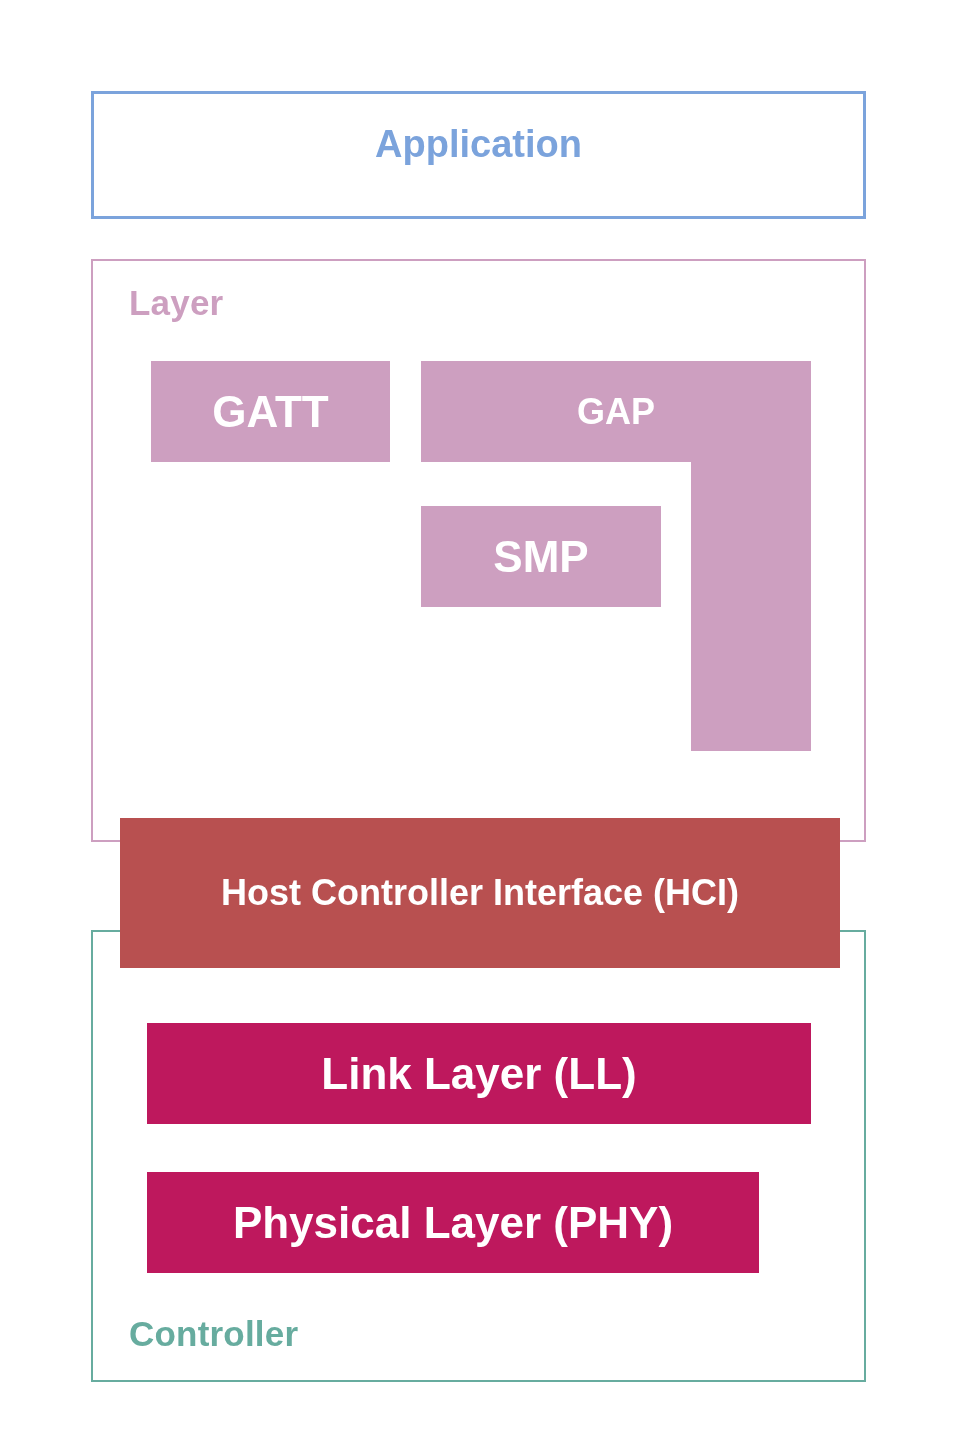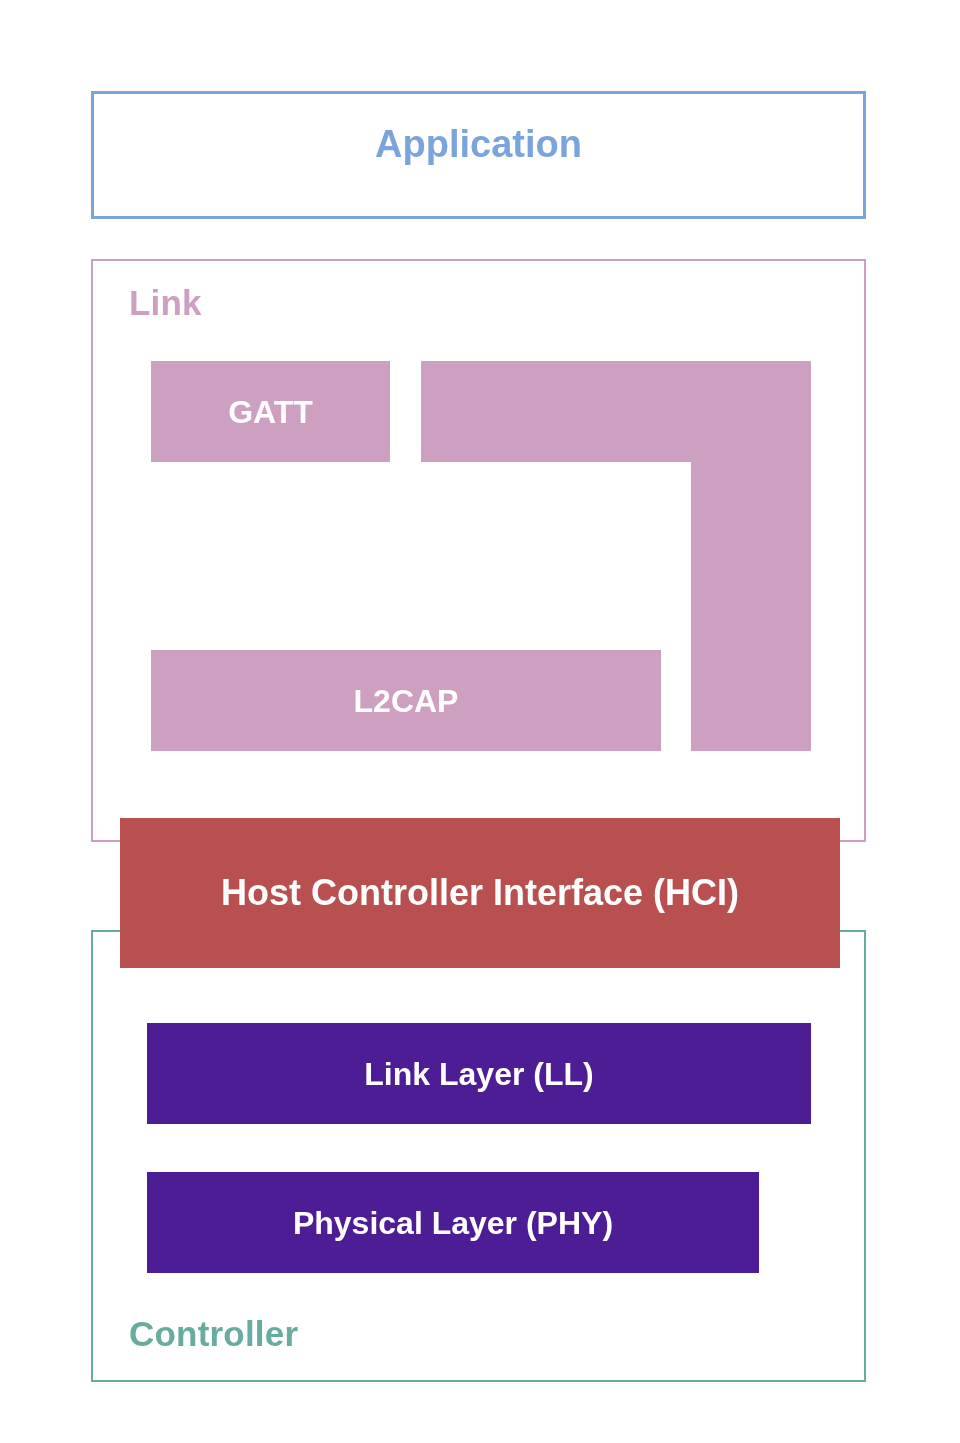--- a/index.html
+++ b/index.html
@@ -74,25 +74,25 @@
 
   
   .block {
     position: absolute;
     box-sizing: border-box;
     display: flex;
     align-items: center;
     justify-content: center;
     color: #ffffff;
     font-weight: bold;
-    font-size: 32px;
+    font-size: 44px;
     line-height: 1;
   }
   .block.host-block { background: #cd9fc0; }
-  .block.ctrl-block { background: #4c1d95; text-align: right; }
+  .block.ctrl-block { background: #be185d; text-align: right; }
   .block.hci-block  { background: #b85050; }
 
   
   .blk-gatt  { left: 151px; top: 361px;  width: 239px; height: 101px; }
   .blk-att   { left: 151px; top: 506px;  width: 239px; height: 101px; }
   .blk-smp   { left: 421px; top: 506px;  width: 240px; height: 101px; }
   .blk-l2cap { left: 151px; top: 650px;  width: 510px; height: 101px; }
 
   
   .blk-gap-wrap {
@@ -140,32 +140,33 @@
 </style>
 </head>
 <body>
 
 <div id="stage">
 
   <div class="group-box application"></div>
   <div class="app-title">Application</div>
 
   <div class="group-box host"></div>
-  <div class="group-label host-label">Link</div>
+  <div class="group-label host-label">Layer</div>
 
   <div class="block host-block blk-gatt">GATT</div>
 
   <div class="blk-gap-wrap">
     <div class="gap-arm-top"></div>
     <div class="gap-arm-side"></div>
+    <div class="gap-text">GAP</div>
   </div>
 
 
+  <div class="block host-block blk-smp">SMP</div>
 
-  <div class="block host-block blk-l2cap">L2CAP</div>
 
   <div class="group-box controller"></div>
   <div class="group-label controller-label">Controller</div>
 
   <div class="block ctrl-block blk-ll">Link Layer (LL)</div>
 
   <div class="block ctrl-block blk-phy">Physical Layer (PHY)</div>
 
   <div class="block hci-block blk-hci">Host Controller Interface (HCI)</div>
 

